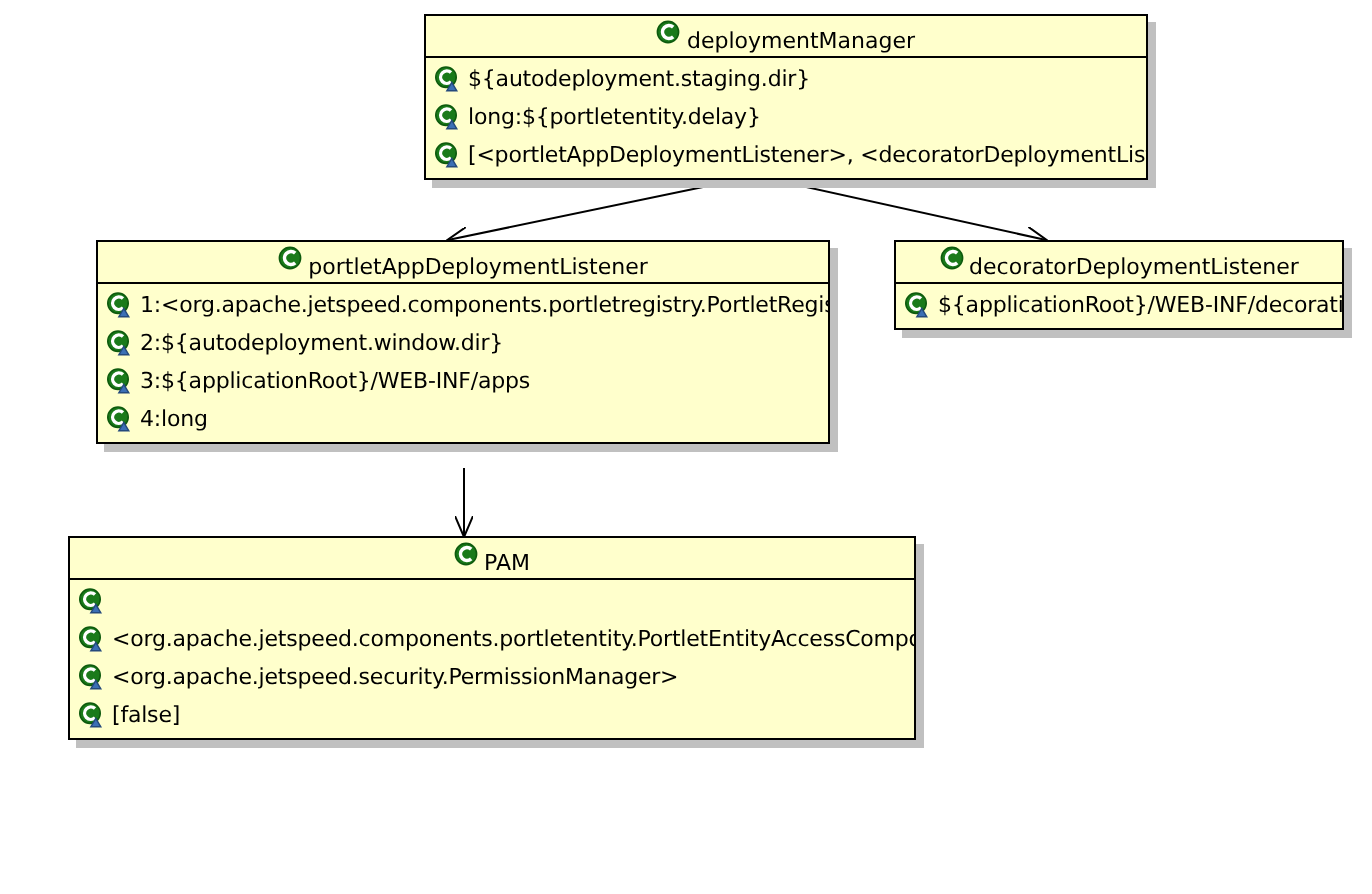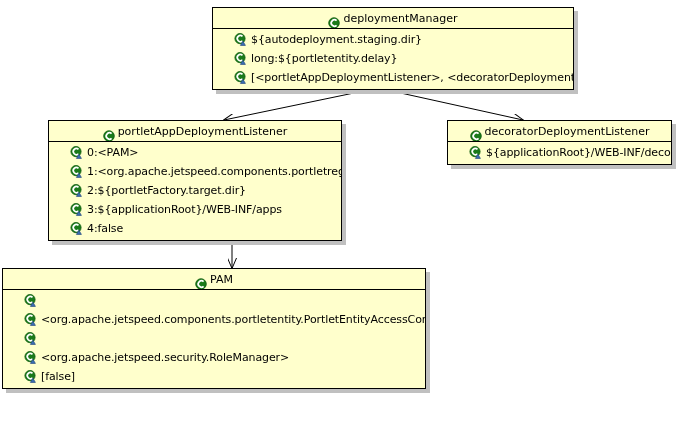--- a/index.html
+++ b/index.html
@@ -44,26 +44,25 @@
     border-bottom: 1px solid #000000;
     text-align: center;
     font-size: 11px;
     color: #000000;
     white-space: nowrap;
     overflow: hidden;
     padding: 0 4px;
   }
   .node-header .hdr-inner {
     display: inline-flex;
-    align-items: flex-end;
+    align-items: flex-start;
     gap: 3px;
   }
   .node-body {
     padding: 1px 0 2px 0;
-    margin-left: 17px;
   }
   .attr-row {
     display: flex;
     align-items: center;
     height: 19px;
     font-size: 11px;
     color: #000000;
     white-space: nowrap;
     overflow: hidden;
     padding-left: 4px;
@@ -138,82 +137,72 @@
             <circle cx="6" cy="5.6" r="5.1" fill="#1a7a1a" stroke="#0d5a0d" stroke-width="0.8"></circle>
             <path d="M 8.5 3.3 A 3.1 3.1 0 1 0 8.5 7.9" fill="none" stroke="#ffffff" stroke-width="1.7"></path>
             <path d="M 6.4 12.4 L 8.9 8.2 L 11.4 12.4 Z" fill="#3b6fb5" stroke="#24497c" stroke-width="0.7"></path>
           </svg>
         </span>
         <span class="attr-text">[&lt;portletAppDeploymentListener&gt;, &lt;decoratorDeploymentListener&gt;]</span>
       </div>
     </div>
   </div>
 
-  <div class="node" style="left:48px; top:120px; width:294px;">
+  <div class="node" style="left:48px; top:120px; width:367px;">
     <div class="node-header">
       <span class="hdr-inner">
         <span class="icon">
           <svg width="12" height="12" viewBox="0 0 12 12">
             <circle cx="6" cy="6" r="5.3" fill="#1a7a1a" stroke="#0d5a0d" stroke-width="0.8"></circle>
             <path d="M 8.6 3.6 A 3.2 3.2 0 1 0 8.6 8.4" fill="none" stroke="#ffffff" stroke-width="1.8"></path>
           </svg>
         </span>
         <span>portletAppDeploymentListener</span>
       </span>
     </div>
     <div class="node-body">
       <div class="attr-row">
         <span class="icon">
           <svg width="13" height="13" viewBox="0 0 13 13">
             <circle cx="6" cy="5.6" r="5.1" fill="#1a7a1a" stroke="#0d5a0d" stroke-width="0.8"></circle>
             <path d="M 8.5 3.3 A 3.1 3.1 0 1 0 8.5 7.9" fill="none" stroke="#ffffff" stroke-width="1.7"></path>
             <path d="M 6.4 12.4 L 8.9 8.2 L 11.4 12.4 Z" fill="#3b6fb5" stroke="#24497c" stroke-width="0.7"></path>
           </svg>
         </span>
-        <span class="attr-text">0:&lt;PAM&gt;</span>
-      </div>
-      <div class="attr-row">
-        <span class="icon">
-          <svg width="13" height="13" viewBox="0 0 13 13">
-            <circle cx="6" cy="5.6" r="5.1" fill="#1a7a1a" stroke="#0d5a0d" stroke-width="0.8"></circle>
-            <path d="M 8.5 3.3 A 3.1 3.1 0 1 0 8.5 7.9" fill="none" stroke="#ffffff" stroke-width="1.7"></path>
-            <path d="M 6.4 12.4 L 8.9 8.2 L 11.4 12.4 Z" fill="#3b6fb5" stroke="#24497c" stroke-width="0.7"></path>
-          </svg>
-        </span>
         <span class="attr-text">1:&lt;org.apache.jetspeed.components.portletregistry.PortletRegistry&gt;</span>
       </div>
       <div class="attr-row">
         <span class="icon">
           <svg width="13" height="13" viewBox="0 0 13 13">
             <circle cx="6" cy="5.6" r="5.1" fill="#1a7a1a" stroke="#0d5a0d" stroke-width="0.8"></circle>
             <path d="M 8.5 3.3 A 3.1 3.1 0 1 0 8.5 7.9" fill="none" stroke="#ffffff" stroke-width="1.7"></path>
             <path d="M 6.4 12.4 L 8.9 8.2 L 11.4 12.4 Z" fill="#3b6fb5" stroke="#24497c" stroke-width="0.7"></path>
           </svg>
         </span>
-        <span class="attr-text">2:${portletFactory.target.dir}</span>
+        <span class="attr-text">2:${autodeployment.window.dir}</span>
       </div>
       <div class="attr-row">
         <span class="icon">
           <svg width="13" height="13" viewBox="0 0 13 13">
             <circle cx="6" cy="5.6" r="5.1" fill="#1a7a1a" stroke="#0d5a0d" stroke-width="0.8"></circle>
             <path d="M 8.5 3.3 A 3.1 3.1 0 1 0 8.5 7.9" fill="none" stroke="#ffffff" stroke-width="1.7"></path>
             <path d="M 6.4 12.4 L 8.9 8.2 L 11.4 12.4 Z" fill="#3b6fb5" stroke="#24497c" stroke-width="0.7"></path>
           </svg>
         </span>
         <span class="attr-text">3:${applicationRoot}/WEB-INF/apps</span>
       </div>
       <div class="attr-row">
         <span class="icon">
           <svg width="13" height="13" viewBox="0 0 13 13">
             <circle cx="6" cy="5.6" r="5.1" fill="#1a7a1a" stroke="#0d5a0d" stroke-width="0.8"></circle>
             <path d="M 8.5 3.3 A 3.1 3.1 0 1 0 8.5 7.9" fill="none" stroke="#ffffff" stroke-width="1.7"></path>
             <path d="M 6.4 12.4 L 8.9 8.2 L 11.4 12.4 Z" fill="#3b6fb5" stroke="#24497c" stroke-width="0.7"></path>
           </svg>
         </span>
-        <span class="attr-text">4:false</span>
+        <span class="attr-text">4:long</span>
       </div>
     </div>
   </div>
 
   <div class="node" style="left:447px; top:120px; width:225px;">
     <div class="node-header">
       <span class="hdr-inner">
         <span class="icon">
           <svg width="12" height="12" viewBox="0 0 12 12">
             <circle cx="6" cy="6" r="5.3" fill="#1a7a1a" stroke="#0d5a0d" stroke-width="0.8"></circle>
@@ -230,21 +219,21 @@
             <circle cx="6" cy="5.6" r="5.1" fill="#1a7a1a" stroke="#0d5a0d" stroke-width="0.8"></circle>
             <path d="M 8.5 3.3 A 3.1 3.1 0 1 0 8.5 7.9" fill="none" stroke="#ffffff" stroke-width="1.7"></path>
             <path d="M 6.4 12.4 L 8.9 8.2 L 11.4 12.4 Z" fill="#3b6fb5" stroke="#24497c" stroke-width="0.7"></path>
           </svg>
         </span>
         <span class="attr-text">${applicationRoot}/WEB-INF/decorations</span>
       </div>
     </div>
   </div>
 
-  <div class="node" style="left:2px; top:268px; width:424px;">
+  <div class="node" style="left:34px; top:268px; width:424px;">
     <div class="node-header">
       <span class="hdr-inner">
         <span class="icon">
           <svg width="12" height="12" viewBox="0 0 12 12">
             <circle cx="6" cy="6" r="5.3" fill="#1a7a1a" stroke="#0d5a0d" stroke-width="0.8"></circle>
             <path d="M 8.6 3.6 A 3.2 3.2 0 1 0 8.6 8.4" fill="none" stroke="#ffffff" stroke-width="1.8"></path>
           </svg>
         </span>
         <span>PAM</span>
       </span>
@@ -270,30 +259,21 @@
         <span class="attr-text">&lt;org.apache.jetspeed.components.portletentity.PortletEntityAccessComponent&gt;</span>
       </div>
       <div class="attr-row">
         <span class="icon">
           <svg width="13" height="13" viewBox="0 0 13 13">
             <circle cx="6" cy="5.6" r="5.1" fill="#1a7a1a" stroke="#0d5a0d" stroke-width="0.8"></circle>
             <path d="M 8.5 3.3 A 3.1 3.1 0 1 0 8.5 7.9" fill="none" stroke="#ffffff" stroke-width="1.7"></path>
             <path d="M 6.4 12.4 L 8.9 8.2 L 11.4 12.4 Z" fill="#3b6fb5" stroke="#24497c" stroke-width="0.7"></path>
           </svg>
         </span>
-      </div>
-      <div class="attr-row">
-        <span class="icon">
-          <svg width="13" height="13" viewBox="0 0 13 13">
-            <circle cx="6" cy="5.6" r="5.1" fill="#1a7a1a" stroke="#0d5a0d" stroke-width="0.8"></circle>
-            <path d="M 8.5 3.3 A 3.1 3.1 0 1 0 8.5 7.9" fill="none" stroke="#ffffff" stroke-width="1.7"></path>
-            <path d="M 6.4 12.4 L 8.9 8.2 L 11.4 12.4 Z" fill="#3b6fb5" stroke="#24497c" stroke-width="0.7"></path>
-          </svg>
-        </span>
-        <span class="attr-text">&lt;org.apache.jetspeed.security.RoleManager&gt;</span>
+        <span class="attr-text">&lt;org.apache.jetspeed.security.PermissionManager&gt;</span>
       </div>
       <div class="attr-row">
         <span class="icon">
           <svg width="13" height="13" viewBox="0 0 13 13">
             <circle cx="6" cy="5.6" r="5.1" fill="#1a7a1a" stroke="#0d5a0d" stroke-width="0.8"></circle>
             <path d="M 8.5 3.3 A 3.1 3.1 0 1 0 8.5 7.9" fill="none" stroke="#ffffff" stroke-width="1.7"></path>
             <path d="M 6.4 12.4 L 8.9 8.2 L 11.4 12.4 Z" fill="#3b6fb5" stroke="#24497c" stroke-width="0.7"></path>
           </svg>
         </span>
         <span class="attr-text">[false]</span>

